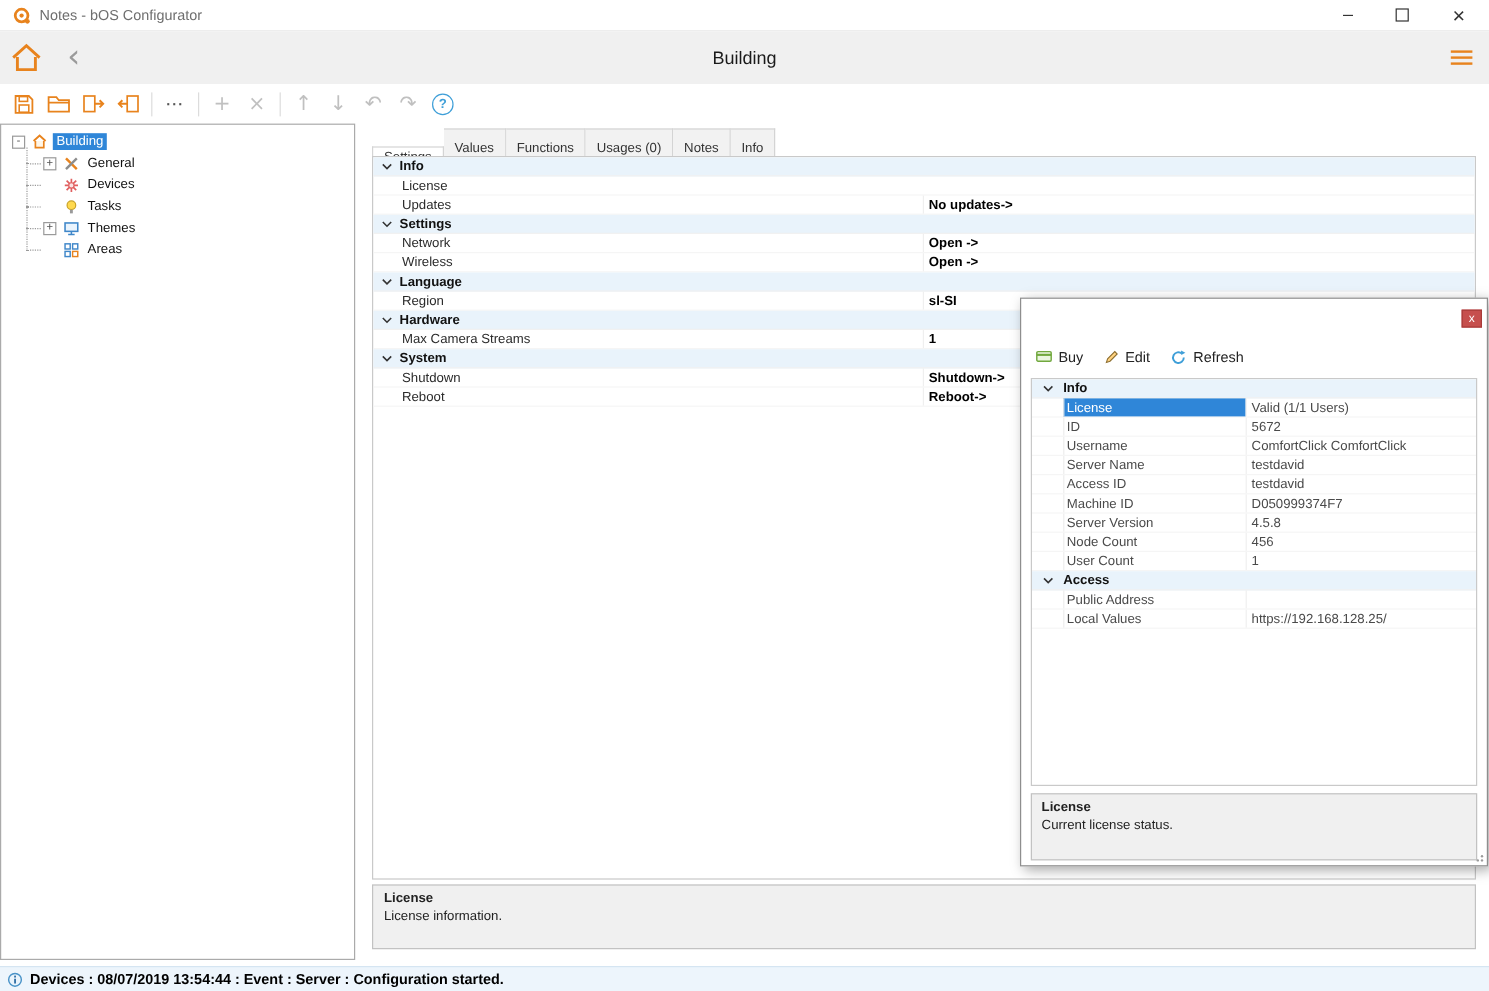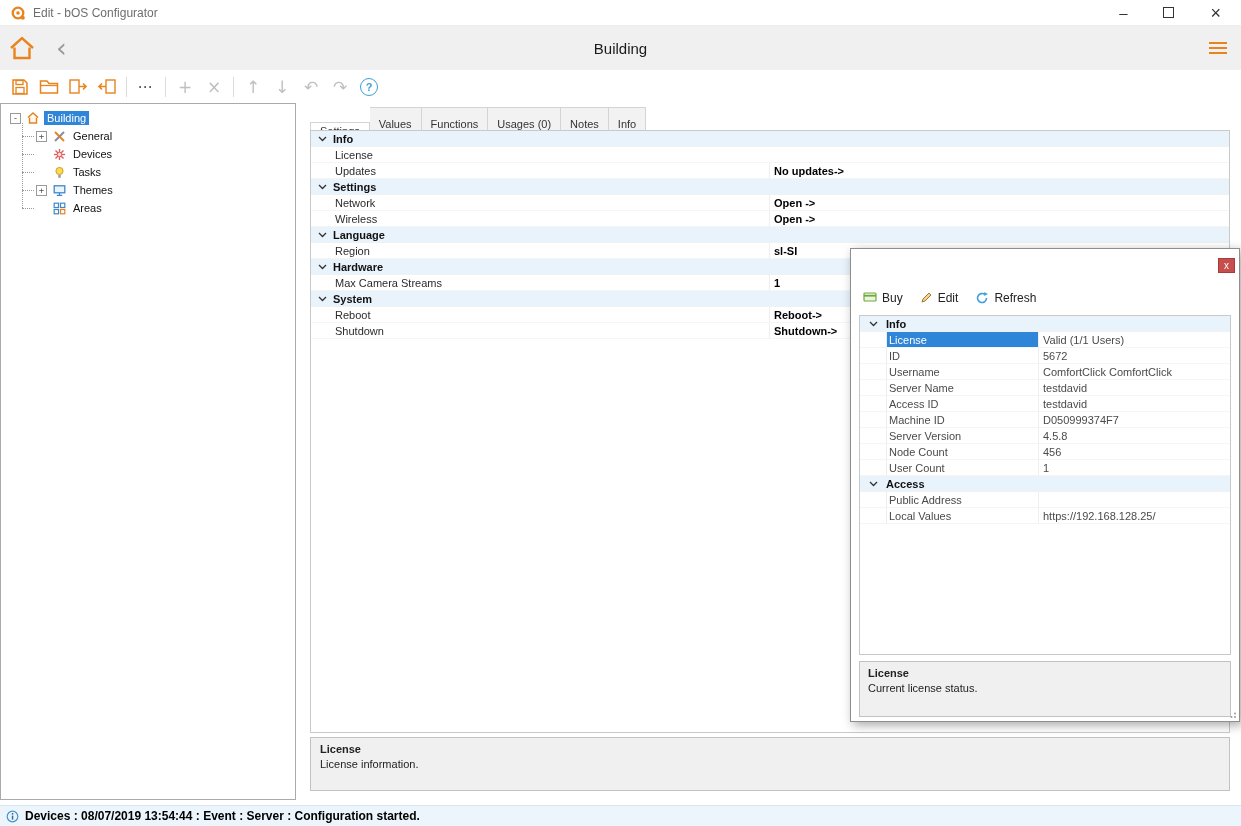--- a/index.html
+++ b/index.html
@@ -87,21 +87,21 @@
 <body>
 
 <div class="titlebar">
   <span class="tb-logo">
     <svg width="16" height="16" viewBox="0 0 16 16">
         <circle cx="8" cy="8" r="5.3" fill="none" stroke="#e8831d" stroke-width="2.3"></circle>
         <circle cx="8" cy="8" r="1.8" fill="#e8831d"></circle>
         <circle cx="12.8" cy="12.8" r="2" fill="#e8831d"></circle>
       </svg>
   </span>
-  <span class="tb-title">Edit - bOS Configurator</span>
+  <span class="tb-title">Notes - bOS Configurator</span>
   <span class="win-controls">
     <span class="wc">–</span>
     <span class="wc wc-max"></span>
     <span class="wc wc-close">×</span>
   </span>
 </div>
 
 <div class="header">
   <span class="home-btn">
     <span style="display:flex">
@@ -323,27 +323,27 @@
     <div class="grp-row">
       <span class="gut">
         <svg width="9" height="6" viewBox="0 0 9 6">
           <polyline points="1,1 4.5,4.5 8,1" fill="none" stroke="#333" stroke-width="1.3"></polyline>
         </svg>
       </span>
       <span class="grp-label">System</span>
     </div>
     <div class="prow">
       <span class="gut"></span>
+      <span class="pname">Shutdown</span>
+      <span class="pval">Shutdown-&gt;</span>
+    </div>
+    <div class="prow">
+      <span class="gut"></span>
       <span class="pname">Reboot</span>
       <span class="pval">Reboot-&gt;</span>
-    </div>
-    <div class="prow">
-      <span class="gut"></span>
-      <span class="pname">Shutdown</span>
-      <span class="pval">Shutdown-&gt;</span>
     </div>
   </div>
 
 <div class="desc-panel">
   <div class="desc-title">License</div>
   <div>License information.</div>
 </div>
 
 <div class="popup">
   <span class="popup-close">x</span>

